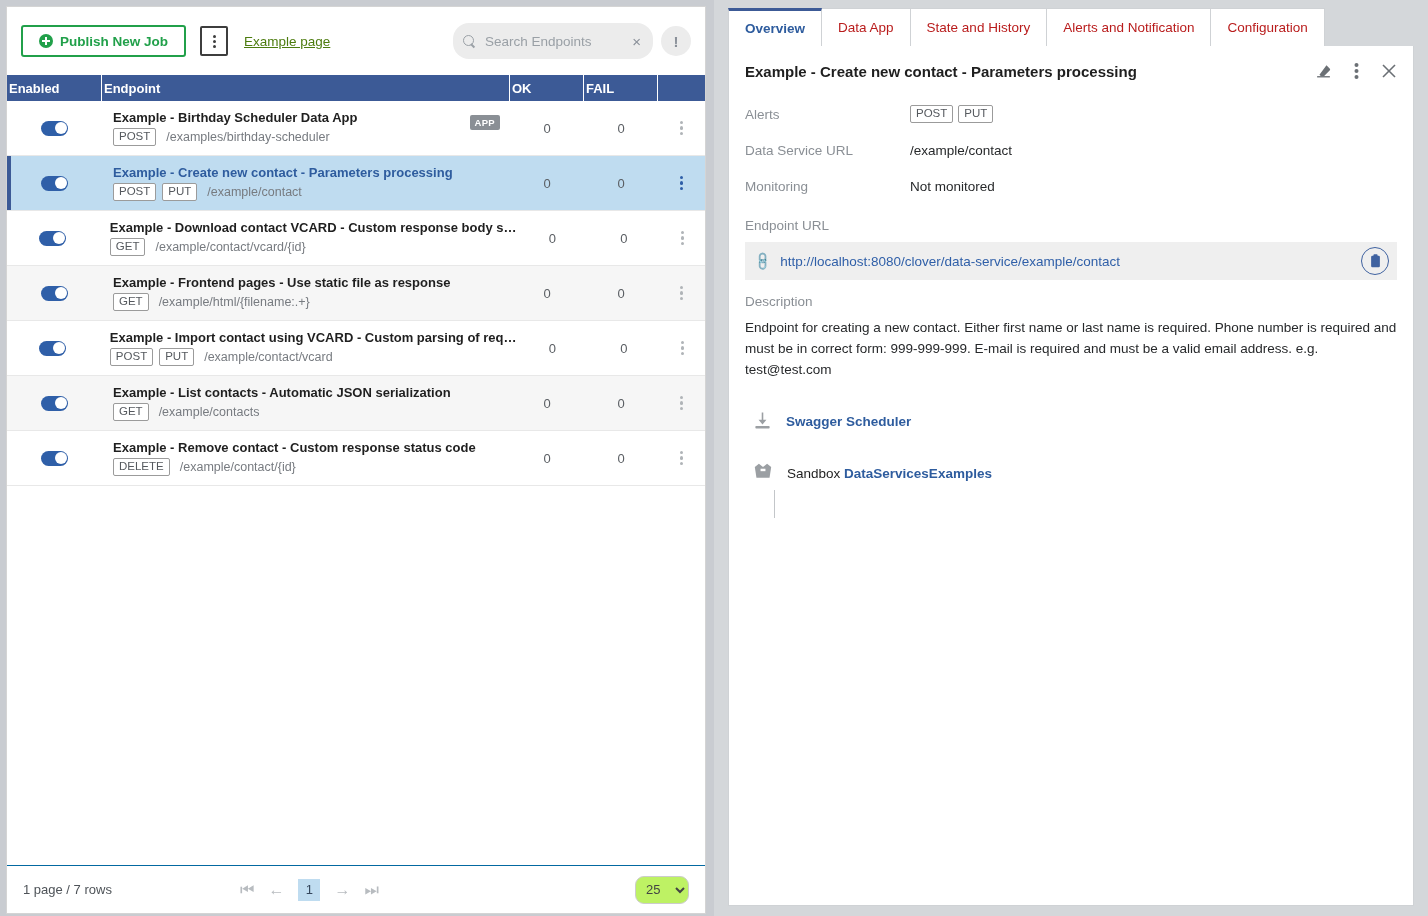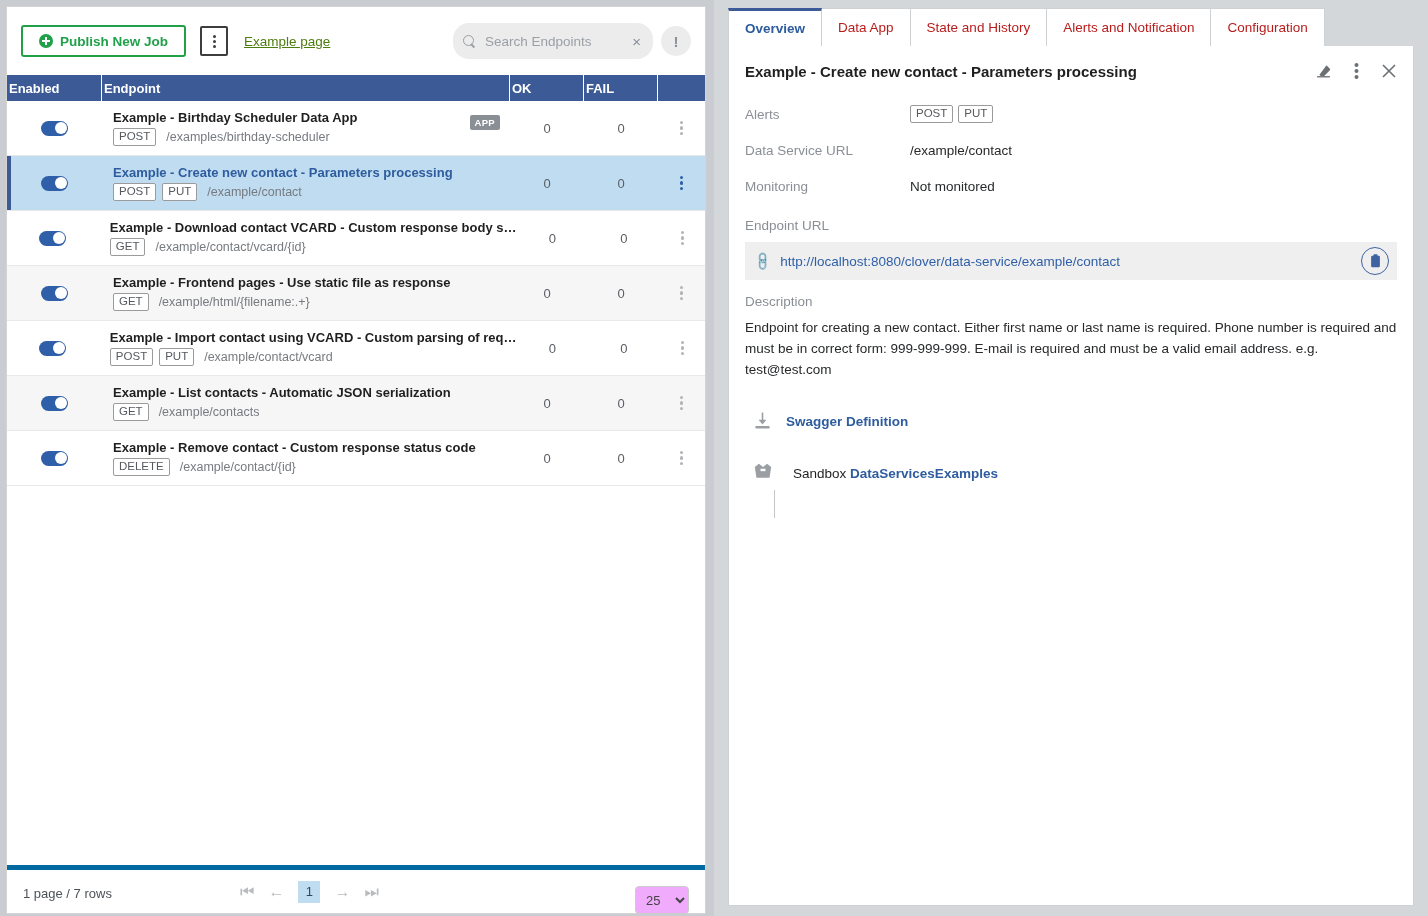--- a/index.html
+++ b/index.html
@@ -139,34 +139,34 @@
     width: 74px; display: flex; align-items:center; justify-content:center;
     color: #5a5e63; font-size: 13px;
   }
   .cell-menu { width: 47px; display:flex; align-items:center; justify-content:center; }
   .dots { display:flex; flex-direction:column; gap:2.5px; cursor:pointer; }
   .dots i { width:3.2px; height:3.2px; border-radius:50%; background:#b0b4b8; display:block; }
   .row.selected .dots i { background: #2f5fa8; }
 
   
   #pager {
-    height: 48px; flex: 0 0 48px; border-top: 5px solid #0369a1;
-    display: flex; padding: 16px 16px; background: #fff;
+    height: 48px; flex: 0 0 48px; border-top: 1px solid #0369a1;
+    display: flex; align-items: center; padding: 16px 16px; background: #fff;
   }
   .pager-info { color: #4e5358; font-size: 13px; }
   .pager-mid { margin: 0 auto; display: flex; align-items: center; gap: 14px; }
   .pg-arrow { color: #b8bcc0; font-size: 16px; cursor: pointer; line-height:1; user-select:none; }
   .pg-num {
     background: #bfdcf0; color: #35465c; min-width: 22px; height: 22px;
     display:flex; align-items:center; justify-content:center;
     font-size: 13px; cursor: pointer;
   }
   .page-size {
     margin-left: auto; width: 54px; height: 28px;
-    border: 1px solid #ccc; border-radius: 4px; background: #f0abfc;
+    border: 1px solid #ccc; border-radius: 9px; background: #bef264;
     font-family: inherit; font-size: 13px; color: #444; padding-left: 6px;
   }
 
   
   #right-panel {
     position: absolute; left: 714px; top: 0;
     width: 714px; height: 916px;
     display: flex; flex-direction: column;
     background: #d4d7da;
   }
@@ -213,21 +213,21 @@
     position: absolute; right: 8px; top: 50%; transform: translateY(-50%);
     width: 28px; height: 28px; border-radius: 50%;
     border: 1.6px solid #3f62a0; display:flex; align-items:center; justify-content:center;
     cursor: pointer; background: #efefef;
   }
 
   .desc-text { color: #27292b; font-size: 13.5px; line-height: 1.55; margin: 0 0 4px 0; }
 
   .link-row { display: flex; align-items: center; gap: 14px; margin-top: 30px; padding-left: 8px; }
   .link-strong { color: #2e5c9e; font-weight: bold; font-size: 13.5px; cursor: pointer; }
-  .sandbox-row { display:flex; align-items:center; gap: 20px; margin-top: 30px; padding-left: 8px; }
+  .sandbox-row { display:flex; align-items:center; gap: 14px; margin-top: 30px; padding-left: 8px; }
   .sandbox-text { font-size: 13.5px; color: #1f1f1f; }
   .sandbox-text b { color: #2e5c9e; }
 
   .tree-stem { width: 1px; height: 28px; background: #c3c6c9; margin: 6px 0 0 29px; }
 
   .file-row {
     display: flex; align-items: stretch; background: #ebebeb;
     height: 48px; margin-top: 4px; position: relative;
   }
   .file-icon-box {
@@ -513,21 +513,21 @@
         <div class="section-label">Description</div>
         <p class="desc-text">Endpoint for creating a new contact. Either first name or last name is required. Phone number is required and must be in correct form: 999-999-999. E-mail is required and must be a valid email address. e.g. test@test.com</p>
 
         <div class="link-row">
           <span>
             <svg width="19" height="19" viewBox="0 0 24 24" fill="#9b9fa3">
               <path d="M11 2h2v9h4l-5 6-5-6h4z"></path>
               <rect x="3" y="19" width="18" height="3" rx="1"></rect>
             </svg>
           </span>
-          <span class="link-strong">Swagger Definition</span>
+          <span class="link-strong">Swagger Scheduler</span>
         </div>
 
         <div class="sandbox-row">
           <span>
             <svg width="20" height="18" viewBox="0 0 24 22" fill="#9b9fa3">
               <path d="M2 5h20l-2 13H4L2 5z"></path>
               <path d="M2 5 7 1l5 4 5-4 5 4z"></path>
               <path d="M9 7h6v3H9z" fill="#ffffff"></path>
             </svg>
           </span>

